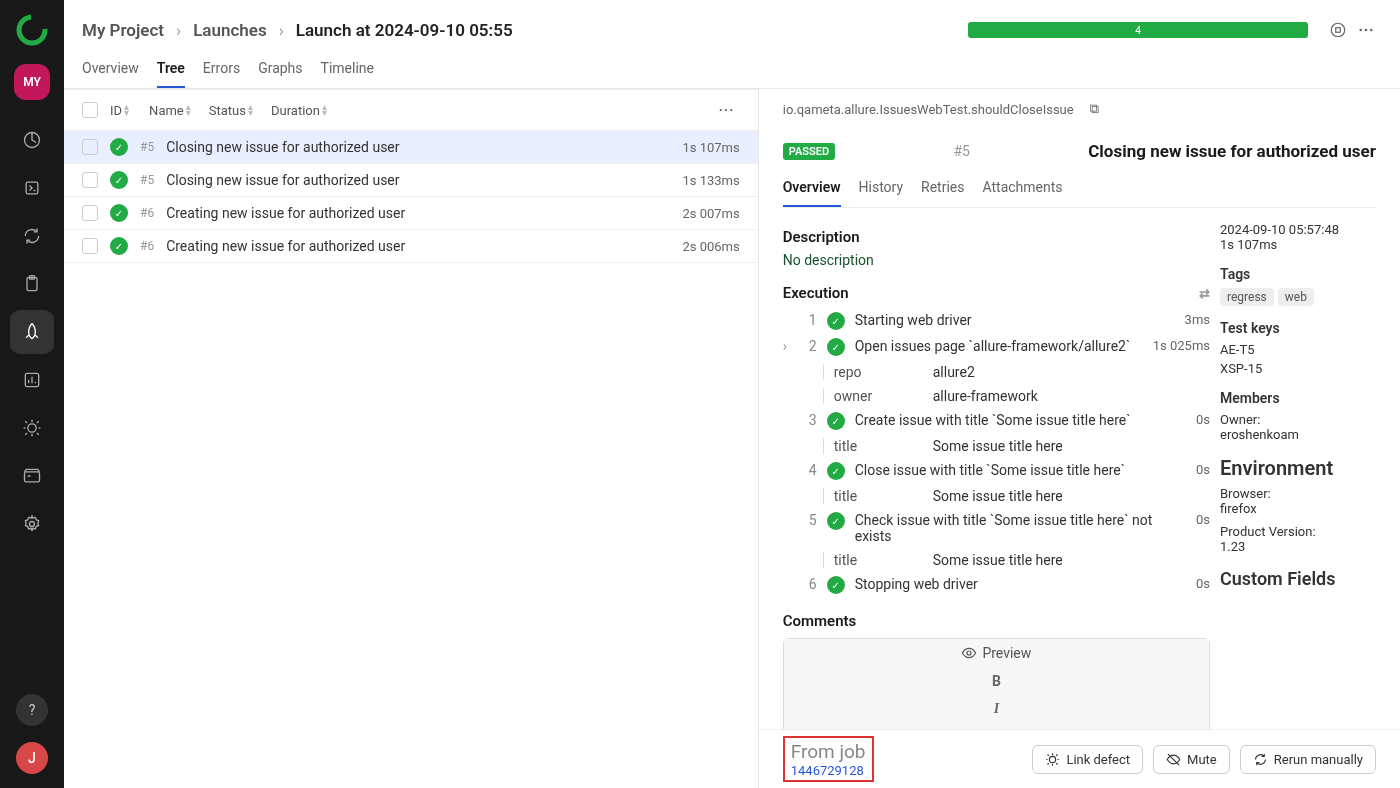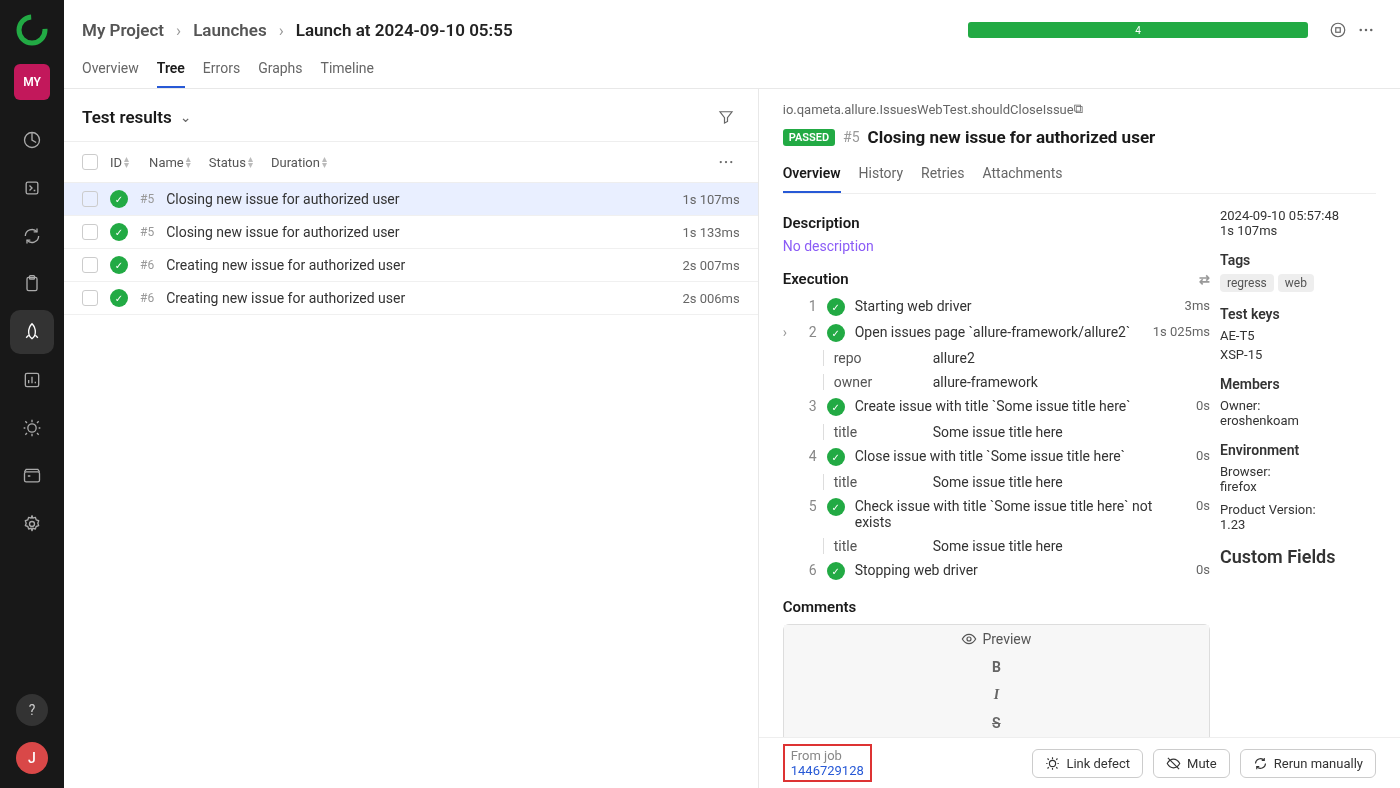--- a/index.html
+++ b/index.html
@@ -2,21 +2,21 @@
 <html><head>
 <meta charset="utf-8">
 <style>
 * { margin: 0; padding: 0; box-sizing: border-box; }
 body { font-family: -apple-system, BlinkMacSystemFont, "Segoe UI", Roboto, sans-serif; font-size: 14px; color: #1a1a1a; background: #fff; height: 788px; width: 1400px; overflow: hidden; }
 .app { display: flex; height: 100%; }
 
 
 .sidebar-left { width: 64px; background: #181818; display: flex; flex-direction: column; align-items: center; padding-top: 14px; gap: 4px; }
 .logo { width: 32px; height: 32px; display:flex; align-items:center; justify-content:center; margin-bottom: 14px; }
-.project-badge { width: 36px; height: 36px; background: #c2185b; color:#fff; display:flex; align-items:center; justify-content:center; border-radius:6px; font-weight:600; font-size:12px; margin-bottom: 14px; }
+.project-badge { width: 36px; height: 36px; background: #c2185b; color:#fff; display:flex; align-items:center; justify-content:center; border-radius:12px; font-weight:600; font-size:12px; margin-bottom: 14px; }
 .nav-btn { width: 44px; height: 44px; display:flex; align-items:center; justify-content:center; border-radius:10px; color:#aaa; cursor:pointer; }
 .nav-btn.active { background:#333; color:#fff; }
 .sidebar-spacer { flex:1; }
 .help-btn { width:32px; height:32px; border-radius:50%; background:#333; color:#ccc; display:flex; align-items:center; justify-content:center; margin-bottom: 12px; cursor:pointer; font-size:14px;}
 .user-avatar { width:32px; height:32px; border-radius:50%; background:#d94848; color:#fff; display:flex; align-items:center; justify-content:center; margin-bottom: 14px; font-weight:500; font-size:14px; }
 
 
 .main { flex:1; display:flex; flex-direction:column; }
 .topbar { display:flex; align-items:center; padding: 16px 20px 10px 18px; }
 .breadcrumb { display:flex; align-items:center; gap:12px; font-size:17px; font-weight:600; color:#333; }
@@ -47,34 +47,34 @@
 .row.selected { background:#e9efff; }
 .cb { width:16px; height:16px; border:1.5px solid #ccc; border-radius:3px; }
 .status-dot { width:18px; height:18px; border-radius:50%; background:#22aa44; display:flex; align-items:center; justify-content:center; color:#fff; font-size:10px; flex-shrink:0;}
 .row-id { color:#999; font-size:12px; }
 .row-name { flex:1; color:#333; }
 .row-dur { color:#666; font-size:13px; }
 
 
 .details-panel { flex:1; display:flex; flex-direction:column; overflow:hidden;}
 .details-head { padding: 12px 24px 0 24px; }
-.fqn { color:#666; font-size:13px; display:flex; align-items:center; gap:0;}
-.title-row { display:flex; align-items:center; gap:8px; margin-top:10px;}
+.fqn { color:#666; font-size:13px; display:flex; align-items:center; gap:16px;}
+.title-row { display:flex; align-items:center; gap:8px; margin-top:24px;justify-content:space-between;}
 .passed-badge { background:#22aa44; color:#fff; font-size:11px; font-weight:600; padding:2px 6px; border-radius:3px; }
 .rid { color:#999;}
 .details-title { font-size:17px; font-weight:700; }
 .details-tabs { display:flex; gap:18px; margin-top:12px; border-bottom:1px solid #eee; }
 .dtab { padding:6px 0 10px 0; color:#666; cursor:pointer; border-bottom:2px solid transparent;}
 .dtab.active { color:#1a1a1a; font-weight:600; border-bottom:2px solid #2759d6;}
 
 .details-body { flex:1; display:flex; overflow:auto; }
 .center-col { flex:1; padding: 14px 10px 14px 24px; }
 .right-col { width:180px; padding: 14px 24px 14px 0; font-size:13px; color:#333;}
 .sect-h { font-size:15px; font-weight:600; margin: 6px 0 6px 0; display:flex; align-items:center; justify-content:space-between;}
-.muted { color:#8b5cf6; }
+.muted { color:#14532d; }
 .tag { background:#eee; color:#555; padding:2px 7px; border-radius:4px; font-size:12px; display:inline-block; margin-right:4px;}
 .right-col > div { margin-bottom: 14px; }
 
 .exec-step { display:flex; align-items:flex-start; gap:10px; padding:4px 0;}
 .step-num { width:14px; text-align:right; color:#888; flex-shrink:0;}
 .step-name { flex:1; color:#333; }
 .step-dur { color:#666; font-size:13px; flex-shrink:0;}
 .step-param { display:flex; padding:4px 0 4px 40px;}
 .step-param-k { width:110px; color:#555; border-left:1px solid #ddd; padding-left:10px;}
 .step-param-v { color:#333; }
@@ -84,21 +84,21 @@
 .editor { border:1px solid #ddd; border-radius:6px; margin-top:8px;}
 .editor-bar { display:flex; align-items:center; padding:6px 10px; background:#f7f7f7; border-bottom:1px solid #ddd; gap:4px;flex-direction:column;}
 .editor-bar .spc { flex:1; }
 .ed-btn { width:24px; height:24px; display:flex; align-items:center; justify-content:center; color:#666; cursor:pointer; border-radius:4px; font-weight:600;}
 .preview-btn { display:flex; align-items:center; gap:5px; color:#555; cursor:pointer;}
 .editor textarea { border:none; width:100%; padding:10px; font-family: ui-monospace, monospace; font-size:13px; resize:none; outline:none; color:#999;}
 
 
 .footer { border-top:1px solid #eee; display:flex; align-items:center; padding: 6px 24px; gap:10px;}
 .job-box { border:2.5px solid #d33; padding: 2px 6px; }
-.job-label { color:#888; font-size:13px;}
+.job-label { color:#888; font-size:19px;}
 .job-id { color:#2759d6; font-size:13px;}
 .footer-spacer { flex:1; }
 .fbtn { display:flex; align-items:center; gap:6px; border:1px solid #ccc; padding:6px 12px; border-radius:6px; cursor:pointer; color:#333; font-size:13px;}
 </style>
 </head>
 <body>
 
 <div class="app">
 
   <div class="sidebar-left">
@@ -199,30 +199,20 @@
         <div class="tab">Overview</div>
         <div class="tab active">Tree</div>
         <div class="tab">Errors</div>
         <div class="tab">Graphs</div>
         <div class="tab">Timeline</div>
       </div>
 
     <div class="content">
 
       <div class="list-panel">
-        <div class="list-header">
-          <span class="list-title">Test results</span>
-          <span style="color:#666; cursor:pointer;">⌄</span>
-          <div style="flex:1"></div>
-          <div class="icon-btn">
-              <svg viewBox="0 0 24 24" fill="none" stroke="currentColor" stroke-width="1.6">
-                <path d="M4 5h16l-6 8v5l-4 2v-7z"></path>
-              </svg>
-            </div>
-        </div>
         <div class="table-head">
           <div class="cb"></div>
           <div class="th">
               <span>ID</span>
               <span class="sort-ic">▴<br>▾</span>
             </div>
           <div class="th" style="margin-left:8px;">
               <span>Name</span>
               <span class="sort-ic">▴<br>▾</span>
             </div>
@@ -443,21 +433,21 @@
                   <div style="margin-bottom: 4px;">AE-T5</div>
                   <div style="margin-bottom: 4px;">XSP-15</div>
                 </div>
             </div>
             <div>
               <div class="sect-h" style="font-size:14px;">Members</div>
               <div>Owner:</div>
               <div>eroshenkoam</div>
             </div>
             <div>
-              <div class="sect-h" style="font-size:14px;">Environment</div>
+              <div class="sect-h" style="font-size:20px;">Environment</div>
               <div>Browser:</div>
               <div>firefox</div>
               <div style="height:8px"></div>
               <div>Product Version:</div>
               <div>1.23</div>
             </div>
             <div>
               <div class="sect-h" style="font-size:18px;margin-top:7px;">Custom Fields</div>
             </div>
           </div>

